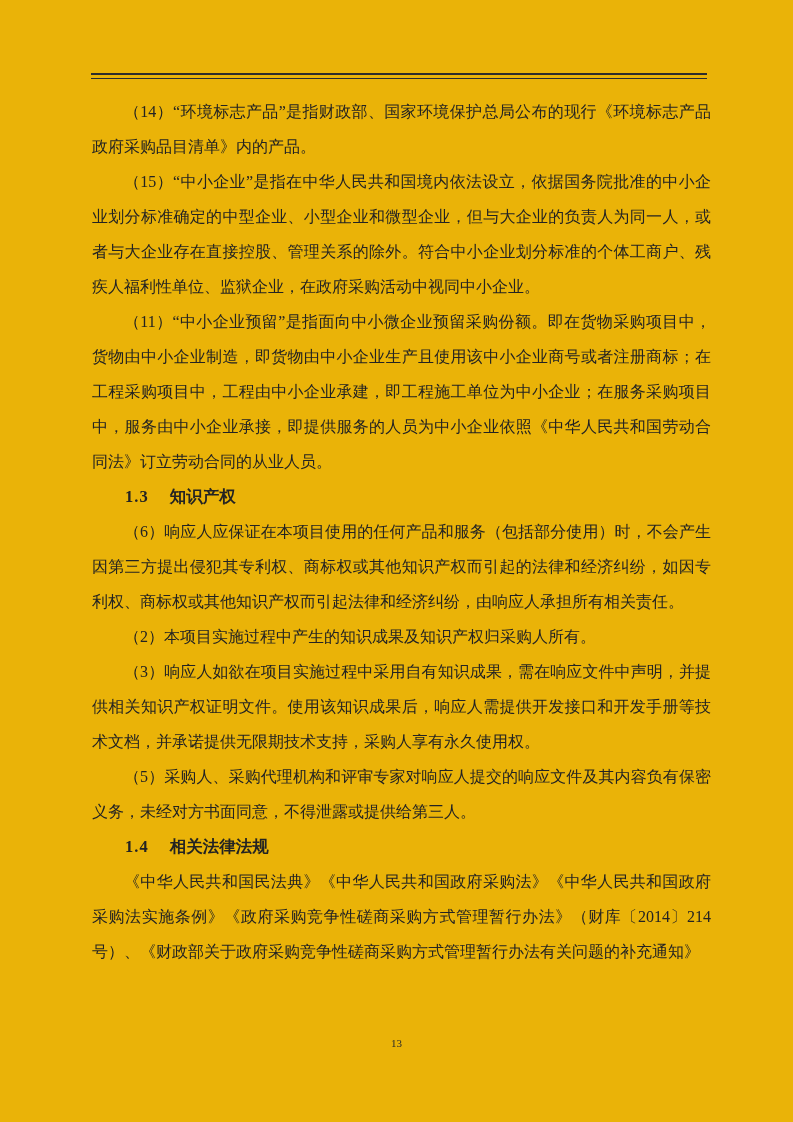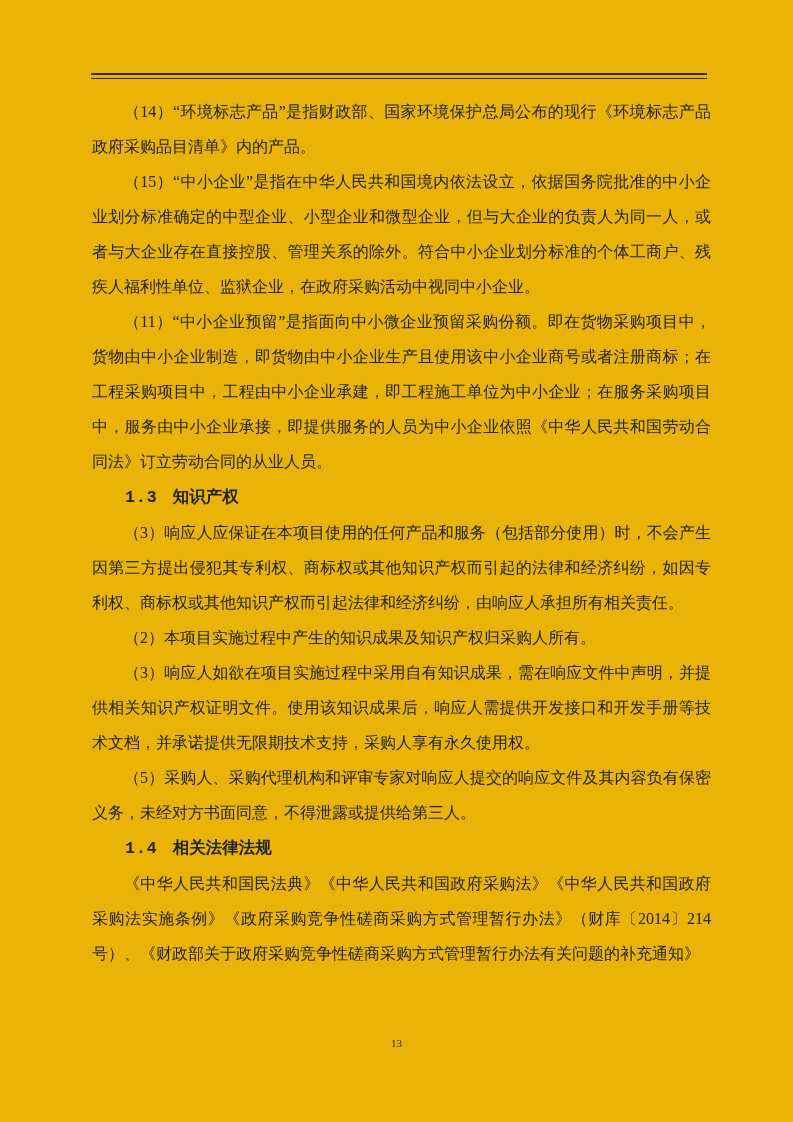--- a/index.html
+++ b/index.html
@@ -43,23 +43,22 @@
     word-break: break-all;
   }
   .heading {
     margin: 0;
     font-size: 16.5px;
     line-height: 35px;
     text-indent: 2em;
     font-weight: bold;
   }
   .heading .heading-num {
-    margin-right: 15px;
+    margin-right: 21px;
     letter-spacing: 1px;
-    font-family: Liberation Mono, monospace;
   }
   .page-number {
     position: absolute;
     left: 0;
     top: 1037px;
     width: 100%;
     text-align: center;
     font-size: 11px;
     color: #2a2a2a;
   }
@@ -76,21 +75,21 @@
     <p class="para">（14）“环境标志产品”是指财政部、国家环境保护总局公布的现行《环境标志产品政府采购品目清单》内的产品。</p>
 
     <p class="para">（15）“中小企业”是指在中华人民共和国境内依法设立，依据国务院批准的中小企业划分标准确定的中型企业、小型企业和微型企业，但与大企业的负责人为同一人，或者与大企业存在直接控股、管理关系的除外。符合中小企业划分标准的个体工商户、残疾人福利性单位、监狱企业，在政府采购活动中视同中小企业。</p>
 
     <p class="para">（11）“中小企业预留”是指面向中小微企业预留采购份额。即在货物采购项目中，货物由中小企业制造，即货物由中小企业生产且使用该中小企业商号或者注册商标；在工程采购项目中，工程由中小企业承建，即工程施工单位为中小企业；在服务采购项目中，服务由中小企业承接，即提供服务的人员为中小企业依照《中华人民共和国劳动合同法》订立劳动合同的从业人员。</p>
 
     <p class="heading">
       <span class="heading-num">1.3</span><span>知识产权</span>
     </p>
 
-    <p class="para">（3）响应人应保证在本项目使用的任何产品和服务（包括部分使用）时，不会产生因第三方提出侵犯其专利权、商标权或其他知识产权而引起的法律和经济纠纷，如因专利权、商标权或其他知识产权而引起法律和经济纠纷，由响应人承担所有相关责任。</p>
+    <p class="para">（6）响应人应保证在本项目使用的任何产品和服务（包括部分使用）时，不会产生因第三方提出侵犯其专利权、商标权或其他知识产权而引起的法律和经济纠纷，如因专利权、商标权或其他知识产权而引起法律和经济纠纷，由响应人承担所有相关责任。</p>
 
     <p class="para">（2）本项目实施过程中产生的知识成果及知识产权归采购人所有。</p>
 
     <p class="para">（3）响应人如欲在项目实施过程中采用自有知识成果，需在响应文件中声明，并提供相关知识产权证明文件。使用该知识成果后，响应人需提供开发接口和开发手册等技术文档，并承诺提供无限期技术支持，采购人享有永久使用权。</p>
 
 
     <p class="para">（5）采购人、采购代理机构和评审专家对响应人提交的响应文件及其内容负有保密义务，未经对方书面同意，不得泄露或提供给第三人。</p>
 
     <p class="heading">
       <span class="heading-num">1.4</span><span>相关法律法规</span>

